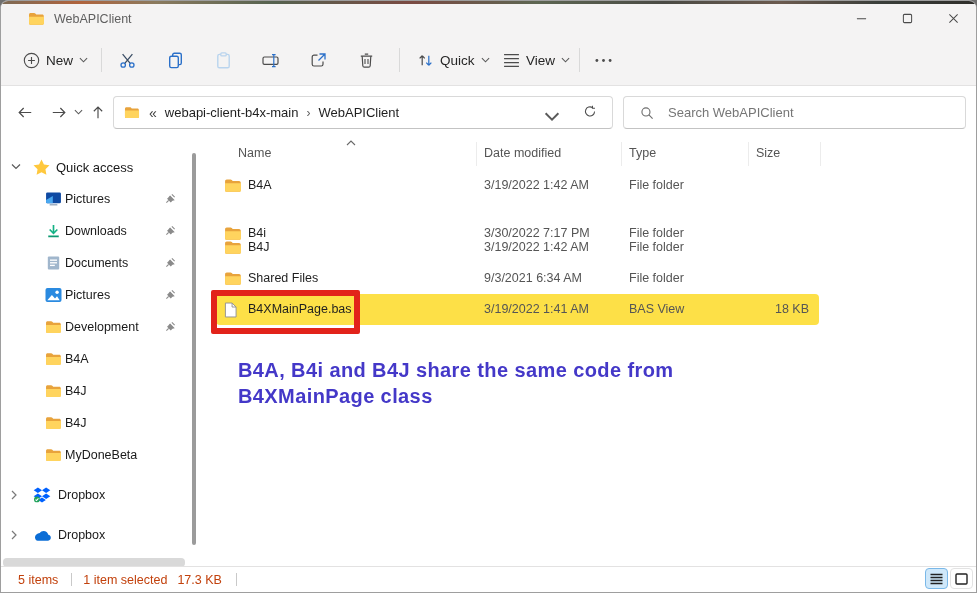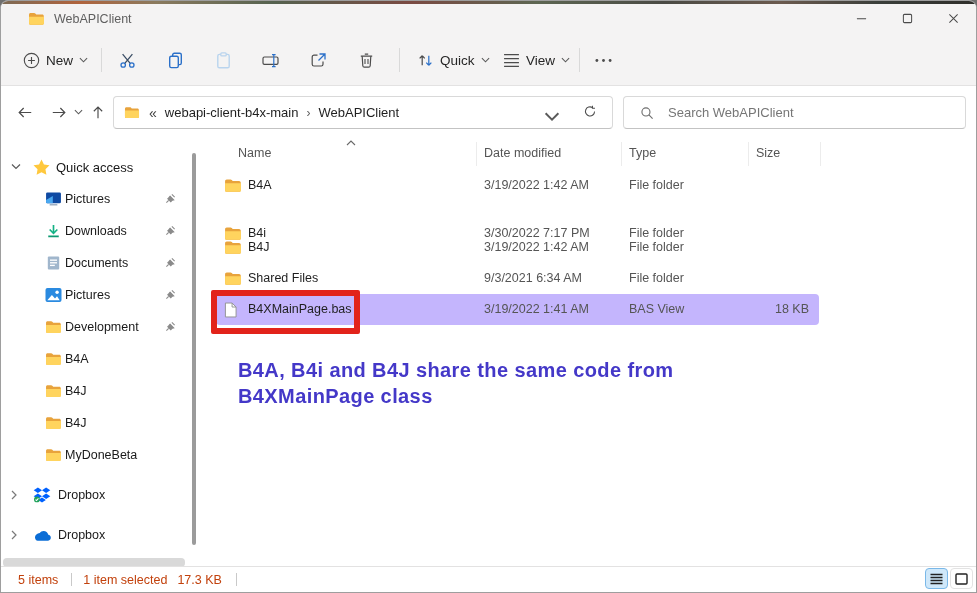--- a/index.html
+++ b/index.html
@@ -61,21 +61,21 @@
   .v-scroll{position:absolute;left:186px;top:2px;width:14px;height:420px;}
   .v-thumb{position:absolute;left:5px;top:12px;width:4px;height:392px;background:#9b9b9b;border-radius:2px;}
   .h-scroll{position:absolute;left:2px;top:419px;width:182px;height:9px;background:#d9d9d9;border-radius:4px;}
   
   .flhead{position:absolute;left:215px;top:2px;width:605px;height:26px;font-size:12.5px;color:#555;}
   .flhead .hcell{position:absolute;top:5px;white-space:nowrap;}
   .flhead .hsep{position:absolute;top:1px;width:1px;height:24px;background:#ececec;}
   .sort-caret{position:absolute;top:-1px;}
   .sort-caret svg{width:10px;height:6px;display:block;}
   .frow{position:absolute;left:215px;width:603px;height:31px;font-size:12.5px;color:#333;border-radius:4px;}
-  .frow.sel{background:#c4b5fd;}
+  .frow.sel{background:#fde047;}
   .frow .rowic{position:absolute;left:8px;top:8px;}
   .frow .rowic svg{width:18px;height:15px;display:block;}
   .frow .rowic.fileic svg{width:13px;height:16px;}
   .cell{position:absolute;top:8px;white-space:nowrap;}
   .cell.name{left:32px;width:220px;overflow:hidden;color:#1f1f1f;}
   .cell.date{left:268px;color:#555;}
   .cell.type{left:413px;color:#555;}
   .cell.size{right:10px;text-align:right;color:#555;}
   .red-rect{position:absolute;left:210px;top:151px;width:149px;height:44px;border:6px solid var(--hl-red,#e2231a);border-radius:2px;box-sizing:border-box;z-index:6;}
   .annotation{position:absolute;left:237px;top:218px;width:545px;font-size:20px;font-weight:bold;letter-spacing:.4px;line-height:1.3;color:var(--anno,#4438c8);}

